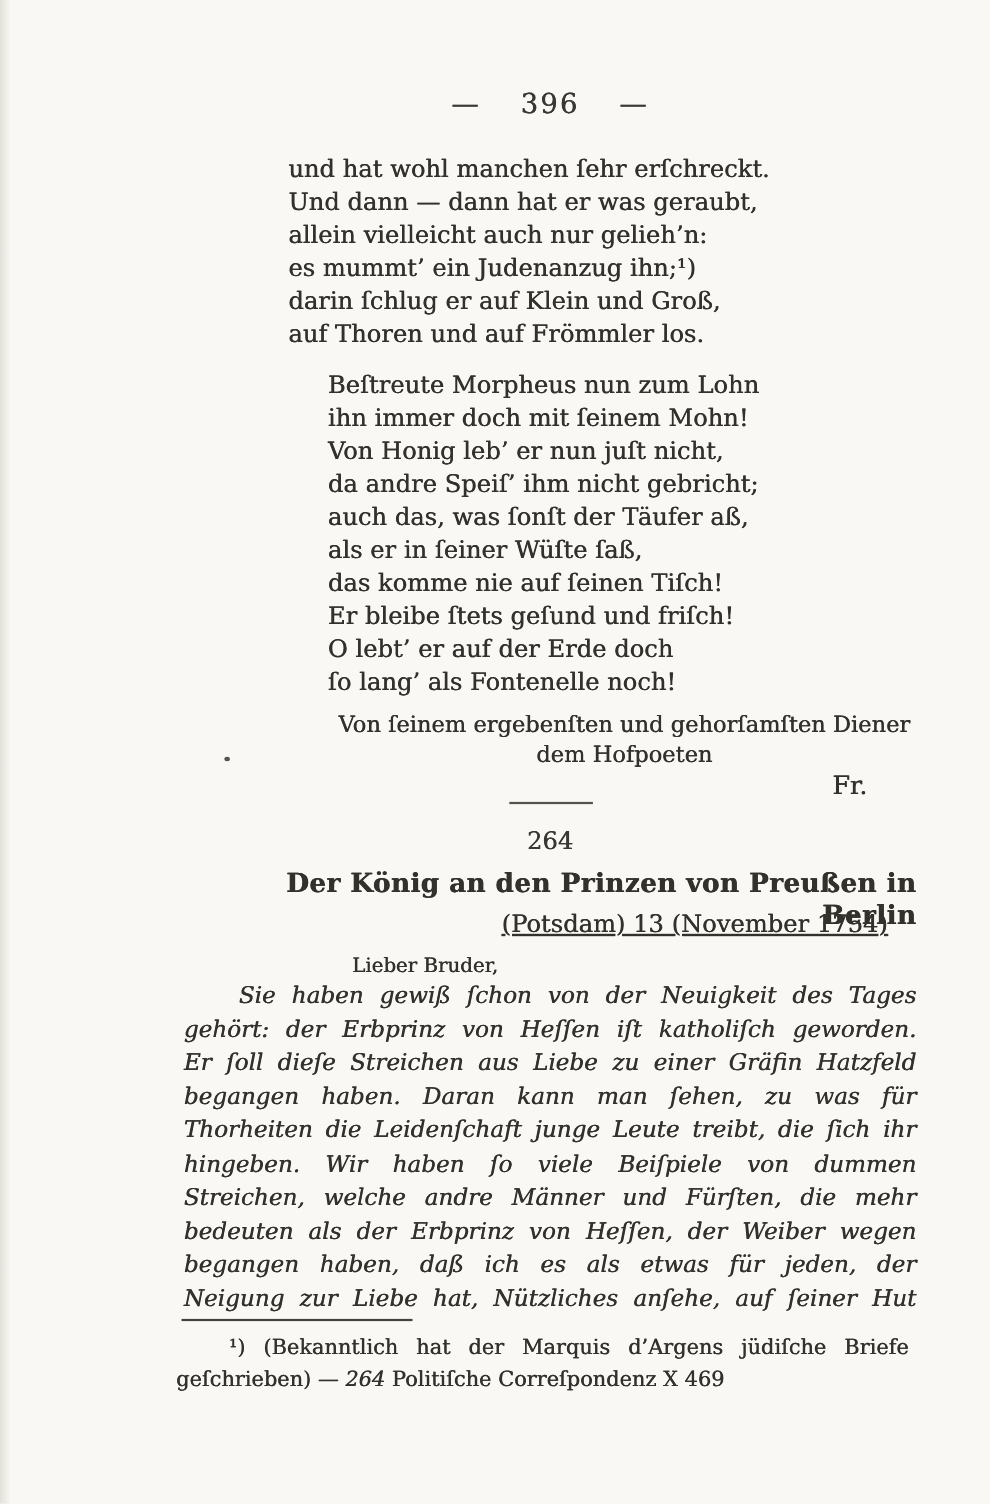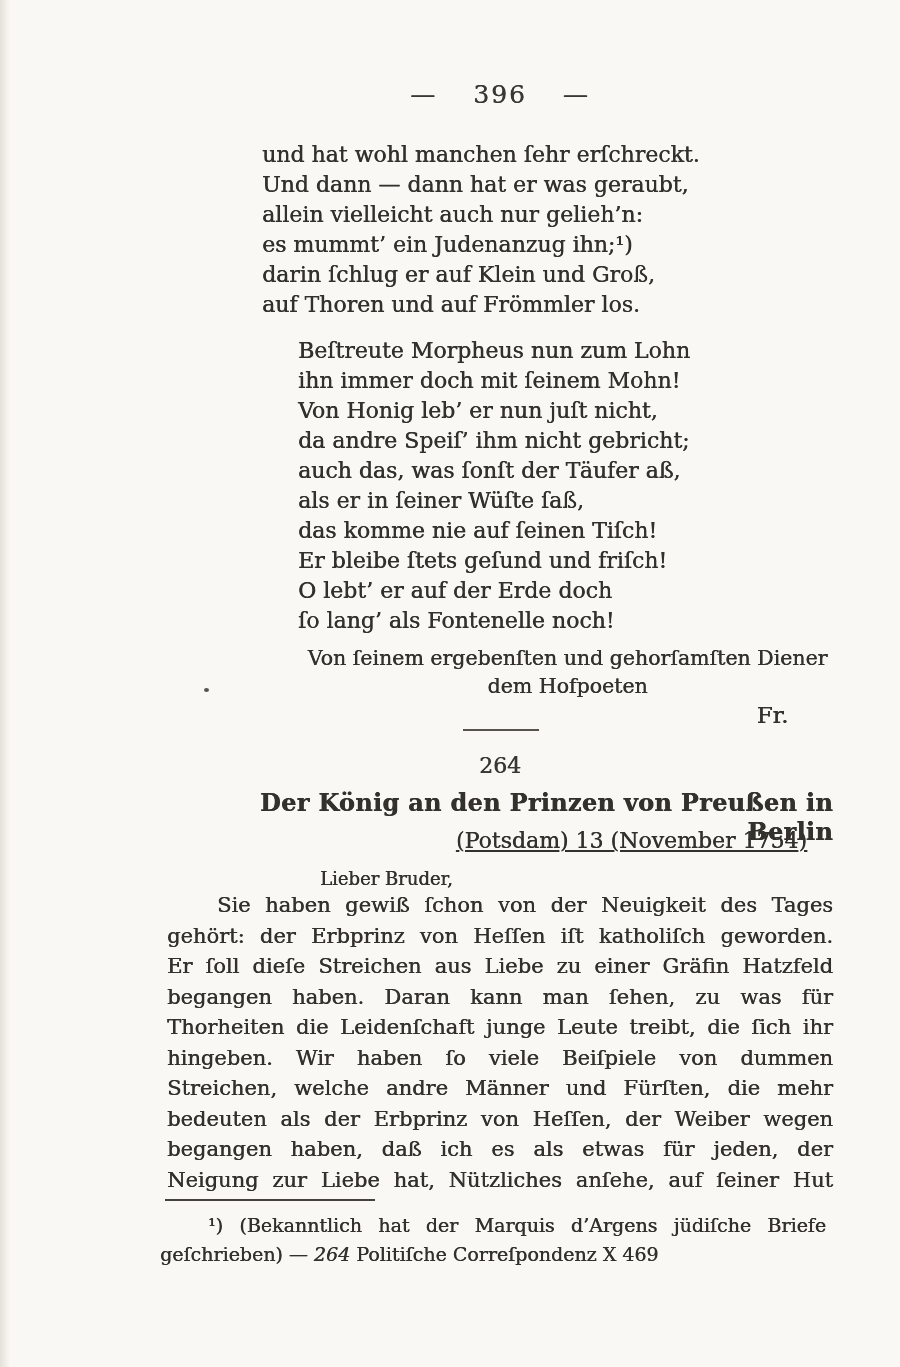--- a/index.html
+++ b/index.html
@@ -50,21 +50,21 @@
   }
   .dateline{
     position:absolute;left:167px;top:828px;width:640px;
     text-align:right;font-size:22px;text-decoration:underline;
   }
   .salutation{
     position:absolute;left:320px;top:868px;font-size:18px;
   }
   .body-text{
     position:absolute;left:167px;top:890px;width:666px;
-    font-size:21px;line-height:30.5px;
+    font-size:21px;line-height:30.5px;font-style:italic;
   }
   .body-text .pline{
     text-align:justify;
     -moz-text-align-last:justify;
     text-align-last:justify;
   }
   .body-text .pline:first-child{ text-indent:50px; }
   .fn-rule{
     position:absolute;left:165px;top:1199px;width:210px;height:2px;
     background:#45423c;

